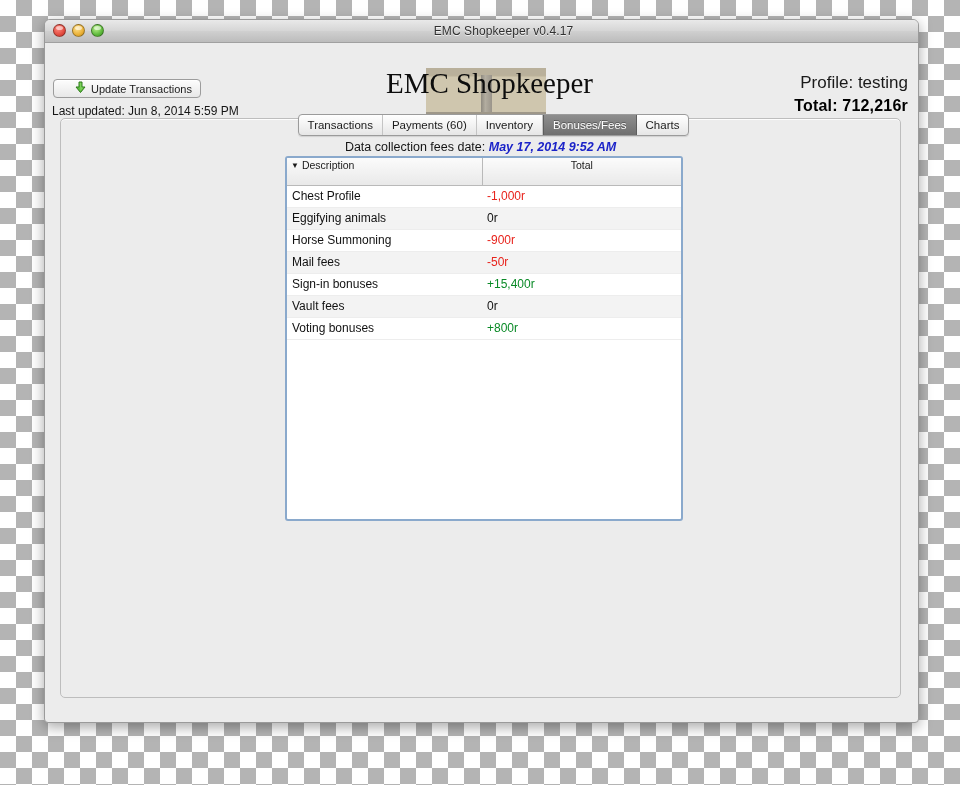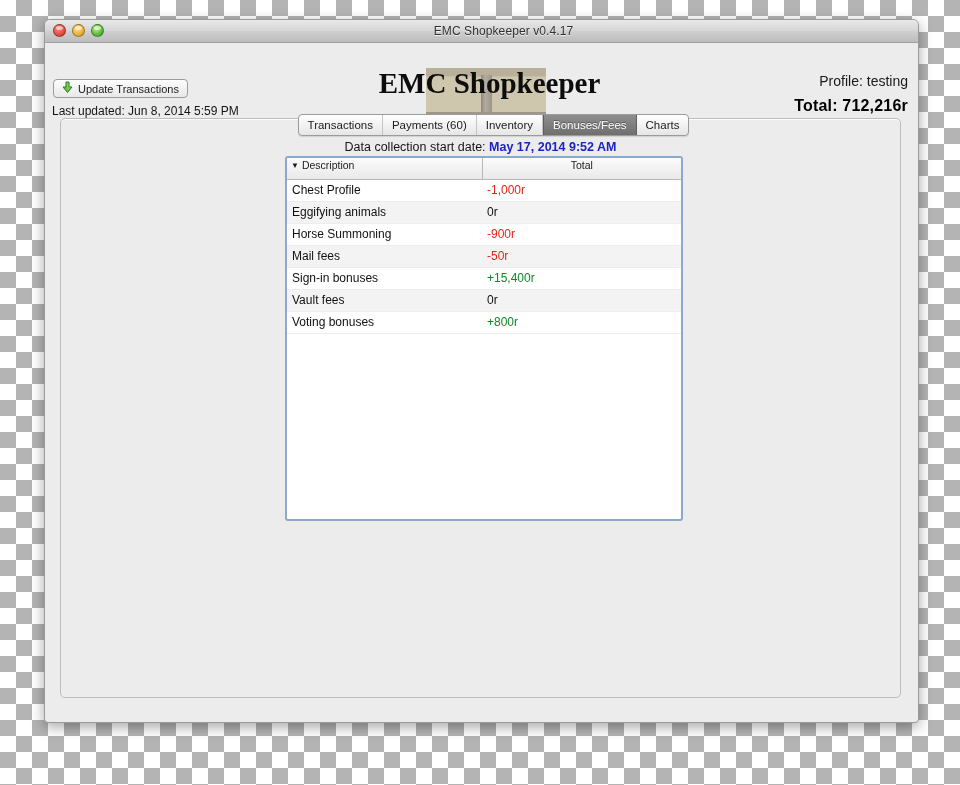--- a/index.html
+++ b/index.html
@@ -109,34 +109,34 @@
     background:
       linear-gradient(to bottom, transparent 0 74%, #9e9789 74% 82%, #c4bba5 82% 100%),
       linear-gradient(to bottom, #b9b09b 0 7px, transparent 7px);
   }
   .app-title {
     position: absolute;
     left: 0; right: 0;
     top: 24px;
     text-align: center;
     font-family: "Liberation Serif", serif;
-    font-weight: bold;
+    font-weight: normal;
     font-size: 29px;
     color: #0d0d0d;
     padding-left: 16px;
   }
 
   .update-btn {
     position: absolute;
     left: 8px;
     top: 36px;
     display: inline-flex;
     align-items: center;
     gap: 4px;
-    padding: 2px 8px 2px 7px;
+    padding: 2px 8px 2px 20px;
     height: 19px;
     box-sizing: border-box;
     background: linear-gradient(to bottom, #fdfdfd, #e8e8e8);
     border: 1px solid #9c9c9c;
     border-radius: 4px;
     font-size: 11px;
     color: #1b1b1b;
     cursor: default;
     box-shadow: 0 1px 0 rgba(255,255,255,0.8) inset;
   }
@@ -147,21 +147,21 @@
     left: 7px;
     top: 61px;
     font-size: 12px;
     color: #151515;
   }
 
   .profile {
     position: absolute;
     right: 10px;
     top: 30px;
-    font-size: 14px;
+    font-size: 17px;
     color: #1a1a1a;
   }
   .rupees {
     position: absolute;
     right: 10px;
     top: 54px;
     font-size: 16px;
     font-weight: bold;
     color: #000;
     letter-spacing: 0.2px;
@@ -226,20 +226,21 @@
     position: absolute;
     left: 0; right: 0;
     top: 21px;
     text-align: center;
     font-size: 12.5px;
     color: #141414;
   }
   .collect-date {
     color: #1b23c8;
     font-weight: bold;
+    font-style: italic;
     cursor: pointer;
   }
 
   
   .table-wrap {
     position: absolute;
     left: 224px;
     top: 37px;
     width: 398px;
     height: 365px;
@@ -254,21 +255,21 @@
     border-collapse: collapse;
     table-layout: fixed;
   }
   thead th {
     background: linear-gradient(to bottom, #fbfbfb, #e9e9e9);
     border-bottom: 1px solid #b9b9b9;
     font-size: 10.5px;
     font-weight: normal;
     color: #1a1a1a;
     text-align: left;
-    padding: 1px 4px 8px 4px;
+    padding: 1px 4px 14px 4px;
     height: 14px;
     box-sizing: border-box;
     cursor: pointer;
   }
   th.col-total { border-left: 1px solid #b9b9b9; text-align: center; }
   .sort-caret { font-size: 8px; margin-right: 3px; vertical-align: 1px; }
 
   tbody td {
     font-size: 12px;
     color: #111;
@@ -327,21 +328,21 @@
       <div class="tab">Payments (60)</div>
       <div class="tab">Inventory</div>
       <div class="tab selected">Bonuses/Fees</div>
       <div class="tab">Charts</div>
     </div>
   </div>
 
   <div class="panel">
 
     <div class="collect-line">
-      <span>Data collection start date:</span>
+      <span>Data collection fees date:</span>
       <span class="collect-date">May 17, 2014 9:52 AM</span>
     </div>
 
     <div class="table-wrap">
       <table>
         <colgroup>
           <col style="width:195px">
           <col>
         </colgroup>
         <thead>

